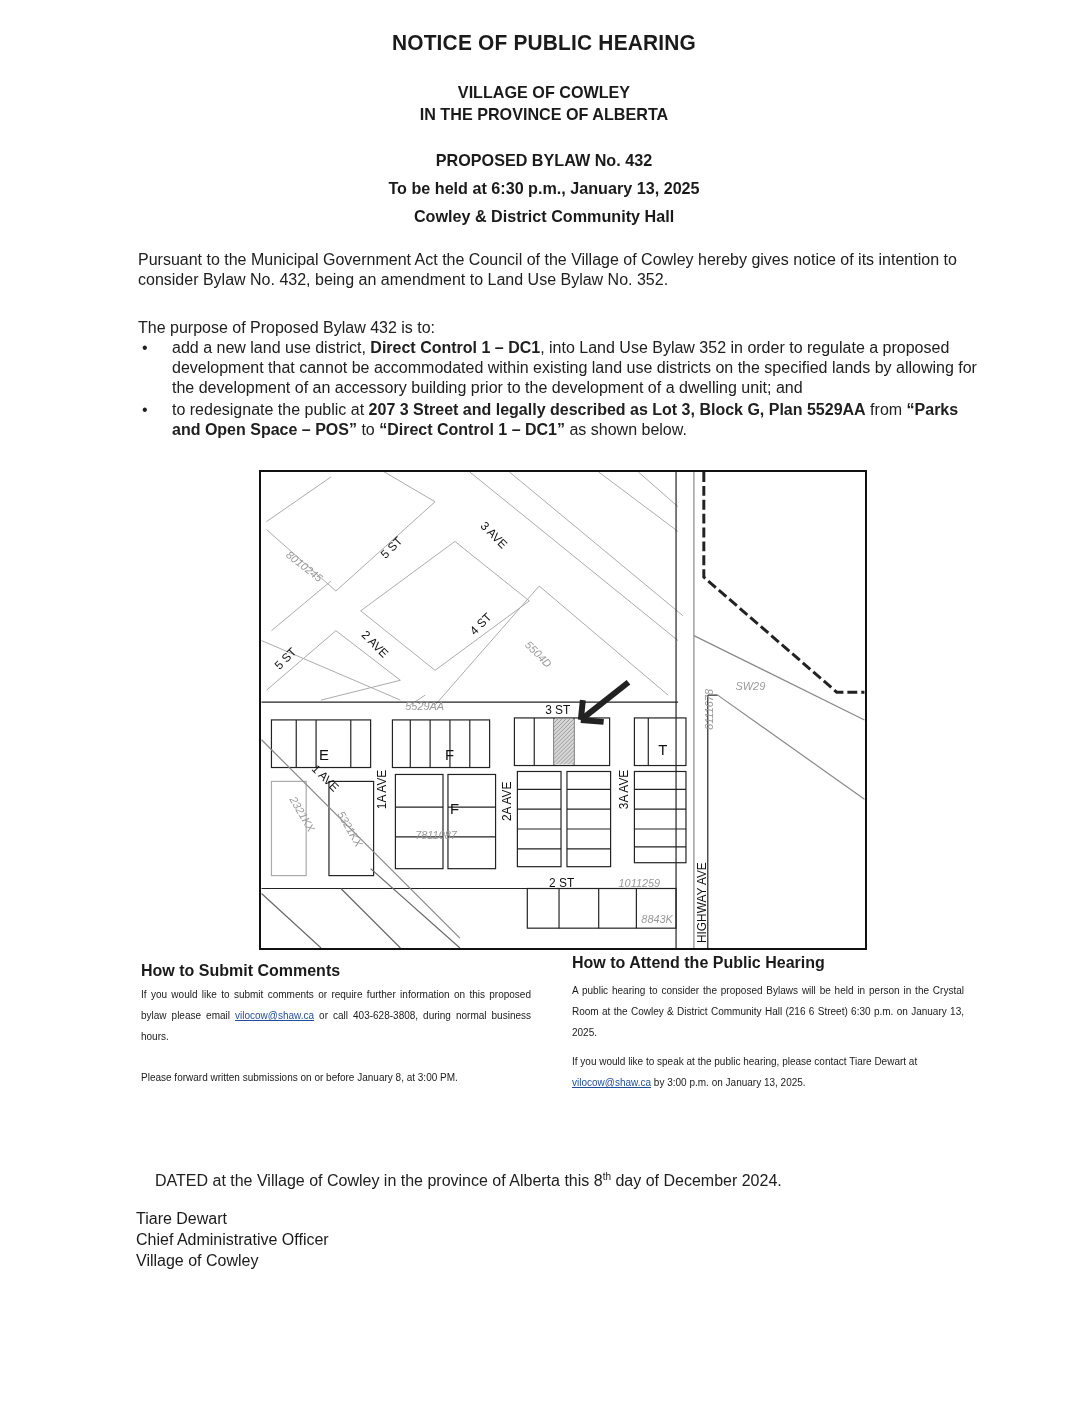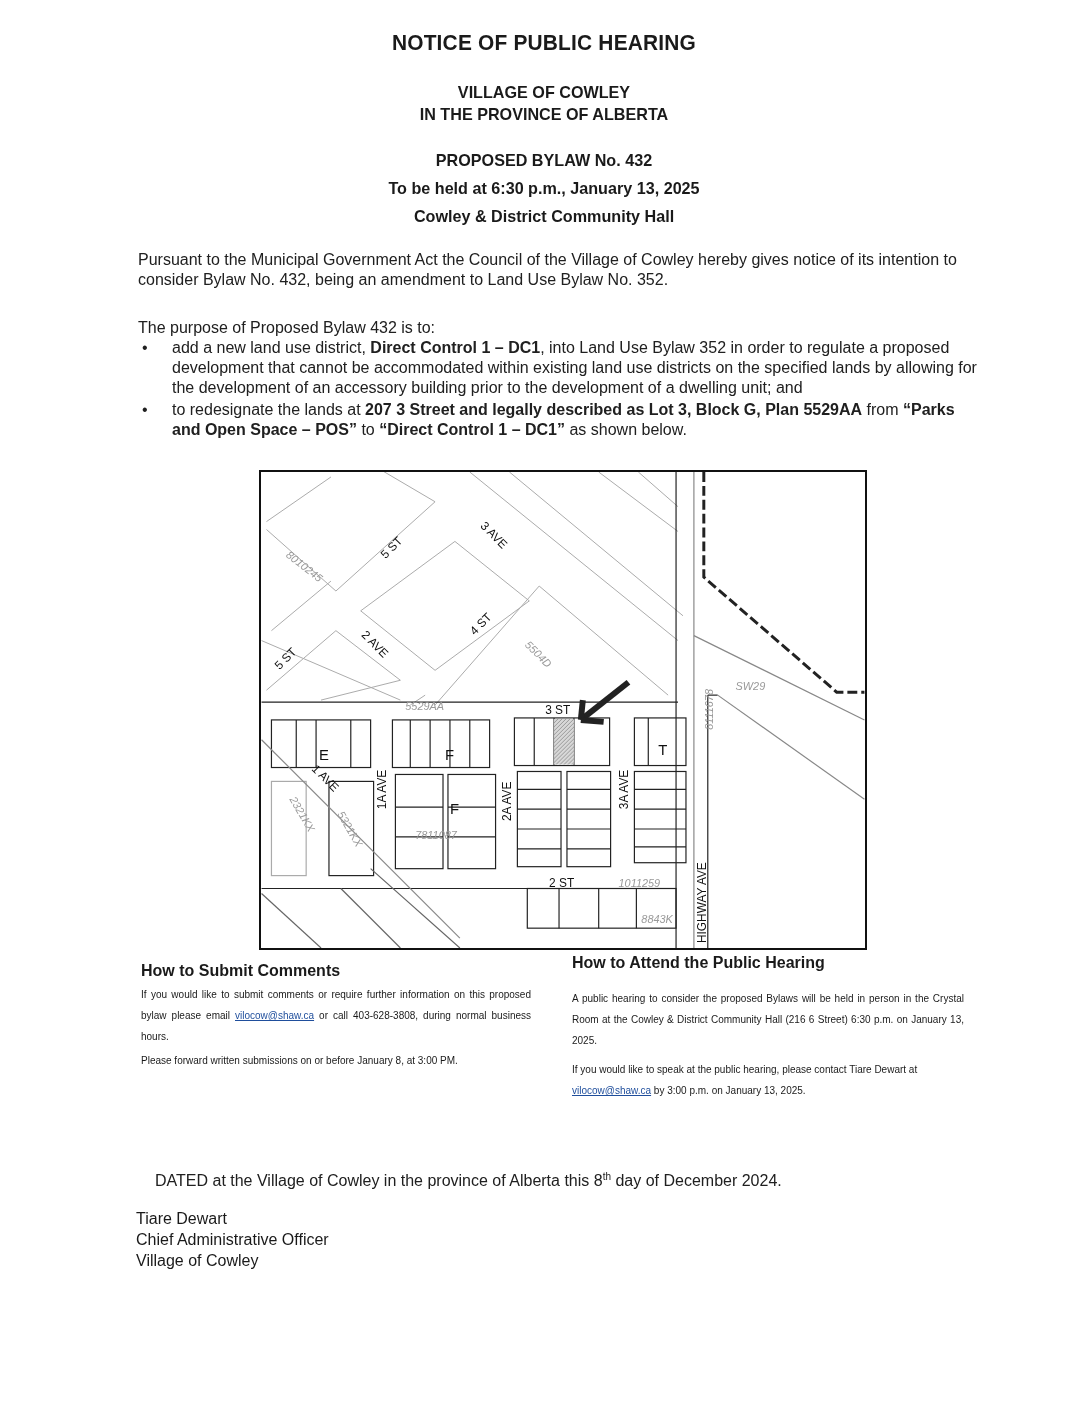--- a/index.html
+++ b/index.html
@@ -36,21 +36,21 @@
 
 <div class="abs para" style="left:118px; top:318px; width:840px;">
   <div>The purpose of Proposed Bylaw 432 is to:</div>
   <ul class="purpose">
     <li>
       <span class="bullet">•</span>
       <span>add a new land use district, </span><span class="b">Direct Control 1 – DC1</span><span>, into Land Use Bylaw 352 in order to regulate a proposed development that cannot be accommodated within existing land use districts on the specified lands by allowing for the development of an accessory building prior to the development of a dwelling unit; and</span>
     </li>
     <li>
       <span class="bullet">•</span>
-      <span>to redesignate the lands at </span><span class="b">207 3 Street and legally described as Lot 3, Block G, Plan 5529AA</span><span> from </span><span class="b">“Parks and Open Space – POS”</span><span> to </span><span class="b">“Direct Control 1 – DC1”</span><span> as shown below.</span>
+      <span>to redesignate the public at </span><span class="b">207 3 Street and legally described as Lot 3, Block G, Plan 5529AA</span><span> from </span><span class="b">“Parks and Open Space – POS”</span><span> to </span><span class="b">“Direct Control 1 – DC1”</span><span> as shown below.</span>
     </li>
   </ul>
 </div>
 
 <div class="abs map">
   <svg viewBox="0 0 608 480" xmlns="http://www.w3.org/2000/svg">
     <defs>
       <pattern id="hatch" width="4" height="4" patternUnits="userSpaceOnUse">
         <rect width="4" height="4" fill="#d8d8d8"></rect>
         <path d="M0,4 L4,0" stroke="#888" stroke-width="0.8"></path>
@@ -178,25 +178,25 @@
       <text x="76" y="345" transform="rotate(60 76 345)">5321KX</text>
     </g>
   </svg>
 </div>
 
 <div class="abs" style="left:141px; top:962px; width:390px;">
   <div class="col-title" style="margin-bottom:4px;">How to Submit Comments</div>
   <div class="col-text">
     <span>If you would like to submit comments or require further information on this proposed bylaw please email </span><span class="link">vilocow@shaw.ca</span><span> or call 403-628-3808, during normal business hours.</span>
   </div>
-  <div class="col-text" style="margin-top:3px; text-align:left;">Please forward written submissions on or before January 8, at 3:00 PM.</div>
+  <div class="col-text" style="margin-top:20px; text-align:left;">Please forward written submissions on or before January 8, at 3:00 PM.</div>
 </div>
 
 <div class="abs" style="left:572px; top:954px; width:392px;">
-  <div class="col-title" style="margin-bottom:16px;">How to Attend the Public Hearing</div>
+  <div class="col-title" style="margin-bottom:8px;">How to Attend the Public Hearing</div>
   <div class="col-text">A public hearing to consider the proposed Bylaws will be held in person in the Crystal Room at the Cowley &amp; District Community Hall (216 6 Street) 6:30 p.m. on January 13, 2025.</div>
   <div class="col-text" style="margin-top:8px; text-align:left;">
     <span>If you would like to speak at the public hearing, please contact Tiare Dewart at </span><span class="link">vilocow@shaw.ca</span><span> by 3:00 p.m. on January 13, 2025.</span>
   </div>
 </div>
 
 <div class="abs para" style="left:135px; top:1167px; width:800px;">
   <span>DATED at the Village of Cowley in the province of Alberta this 8</span><sup style="font-size:10px;">th</sup><span> day of December 2024.</span>
 </div>
 

